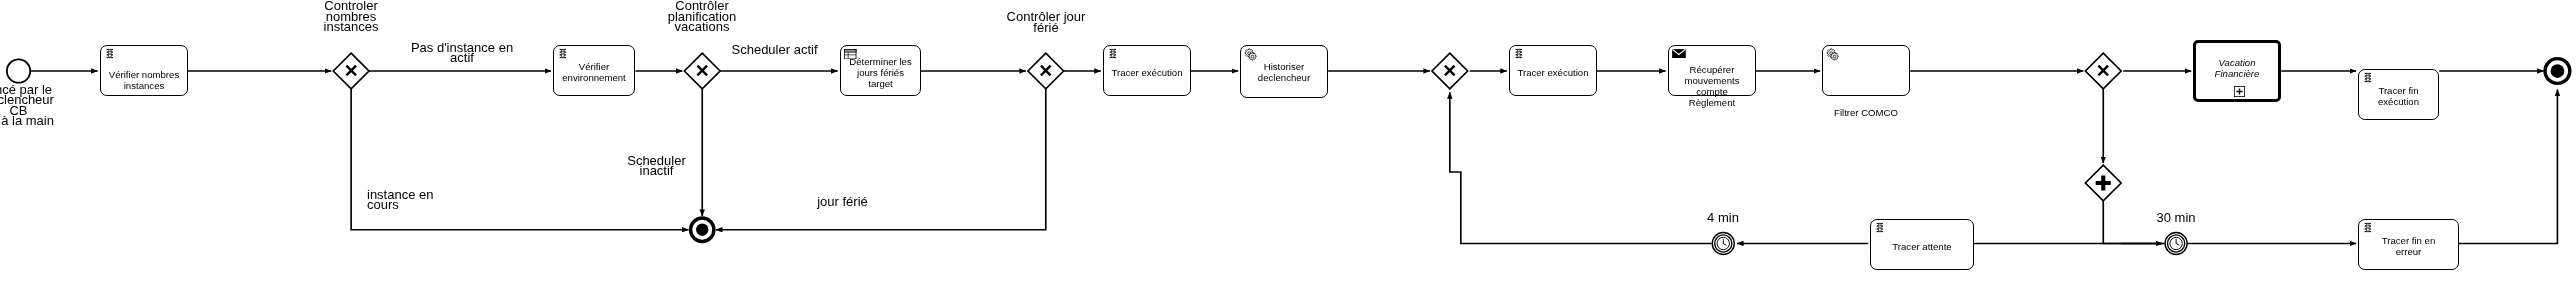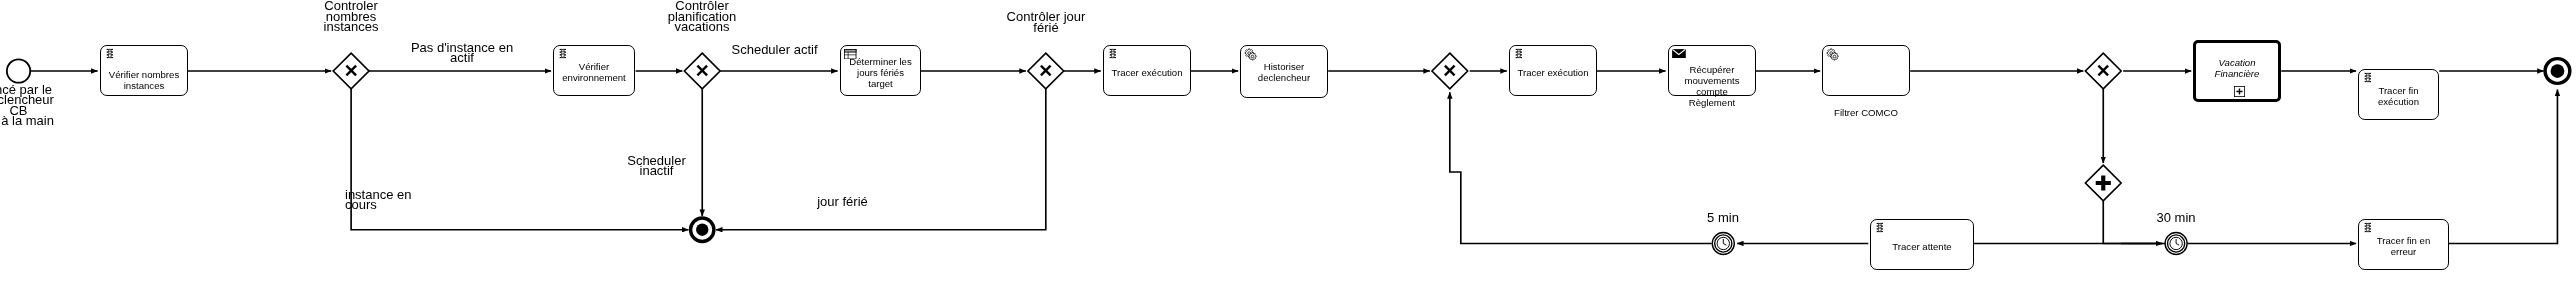--- a/index.html
+++ b/index.html
@@ -246,21 +246,21 @@
 
   <div class="taskbox" style="left:1870px;top:219px;width:104px;height:51px;">
     <svg class="icon" style="left:3.4px;top:2.1px;" width="12.4" height="12.4" viewBox="0 0 18 18">
       <path d="M4,2 q3,0 3,2 t-3,2 q3,0 3,2 t-3,2 q3,0 3,2 t-3,2 h9 q-3,0 -3,-2 t3,-2 q-3,0 -3,-2 t3,-2 q-3,0 -3,-2 t3,-2 z" fill="#fff" stroke="#000" stroke-width="1.2"></path>
       <line x1="6" y1="5.5" x2="11" y2="5.5" stroke="#000" stroke-width="1"></line>
       <line x1="6" y1="9" x2="11" y2="9" stroke="#000" stroke-width="1"></line>
     </svg>
     <div class="tasktext" style="top:20.6px;">Tracer attente</div>
   </div>
 
-  <div class="taskbox" style="left:2358px;top:219px;width:91px;height:51px;padding-left:40px;">
+  <div class="taskbox" style="left:2358px;top:219px;width:101px;height:51px;padding-left:40px;">
     <svg class="icon" style="left:3.4px;top:2.1px;" width="12.4" height="12.4" viewBox="0 0 18 18">
       <path d="M4,2 q3,0 3,2 t-3,2 q3,0 3,2 t-3,2 q3,0 3,2 t-3,2 h9 q-3,0 -3,-2 t3,-2 q-3,0 -3,-2 t3,-2 q-3,0 -3,-2 t3,-2 z" fill="#fff" stroke="#000" stroke-width="1.2"></path>
       <line x1="6" y1="5.5" x2="11" y2="5.5" stroke="#000" stroke-width="1"></line>
       <line x1="6" y1="9" x2="11" y2="9" stroke="#000" stroke-width="1"></line>
     </svg>
     <div class="tasktext" style="top:15px;">Tracer fin en
 erreur</div>
   </div>
 
   <div class="lbl" style="left:-26px;top:85px;width:89px;">lancé par le
@@ -271,22 +271,22 @@
 nombres
 instances</div>
   <div class="lbl" style="left:661px;top:1.4px;width:82px;">Contrôler
 planification
 vacations</div>
   <div class="lbl" style="left:1005px;top:12.4px;width:82px;">Contrôler jour
 férié</div>
 
   <div class="lbl" style="left:407px;top:43px;width:110px;">Pas d'instance en
 actif</div>
-  <div class="lbl" style="left:345px;top:190px;width:96px;text-align:left;">instance en cours</div>
+  <div class="lbl" style="left:367px;top:190px;width:96px;text-align:left;">instance en cours</div>
   <div class="lbl" style="left:730px;top:45px;width:89px;">Scheduler actif</div>
   <div class="lbl" style="left:612px;top:148px;width:89px;margin-top:8px;">Scheduler inactif</div>
   <div class="lbl" style="left:808px;top:197px;width:69px;">jour férié</div>
 
-  <div class="lbl" style="left:1685px;top:213px;width:76px;">5 min</div>
+  <div class="lbl" style="left:1685px;top:213px;width:76px;">4 min</div>
   <div class="lbl" style="left:2138px;top:213px;width:76px;">30 min</div>
 
 </div>
 
 
 </body></html>

